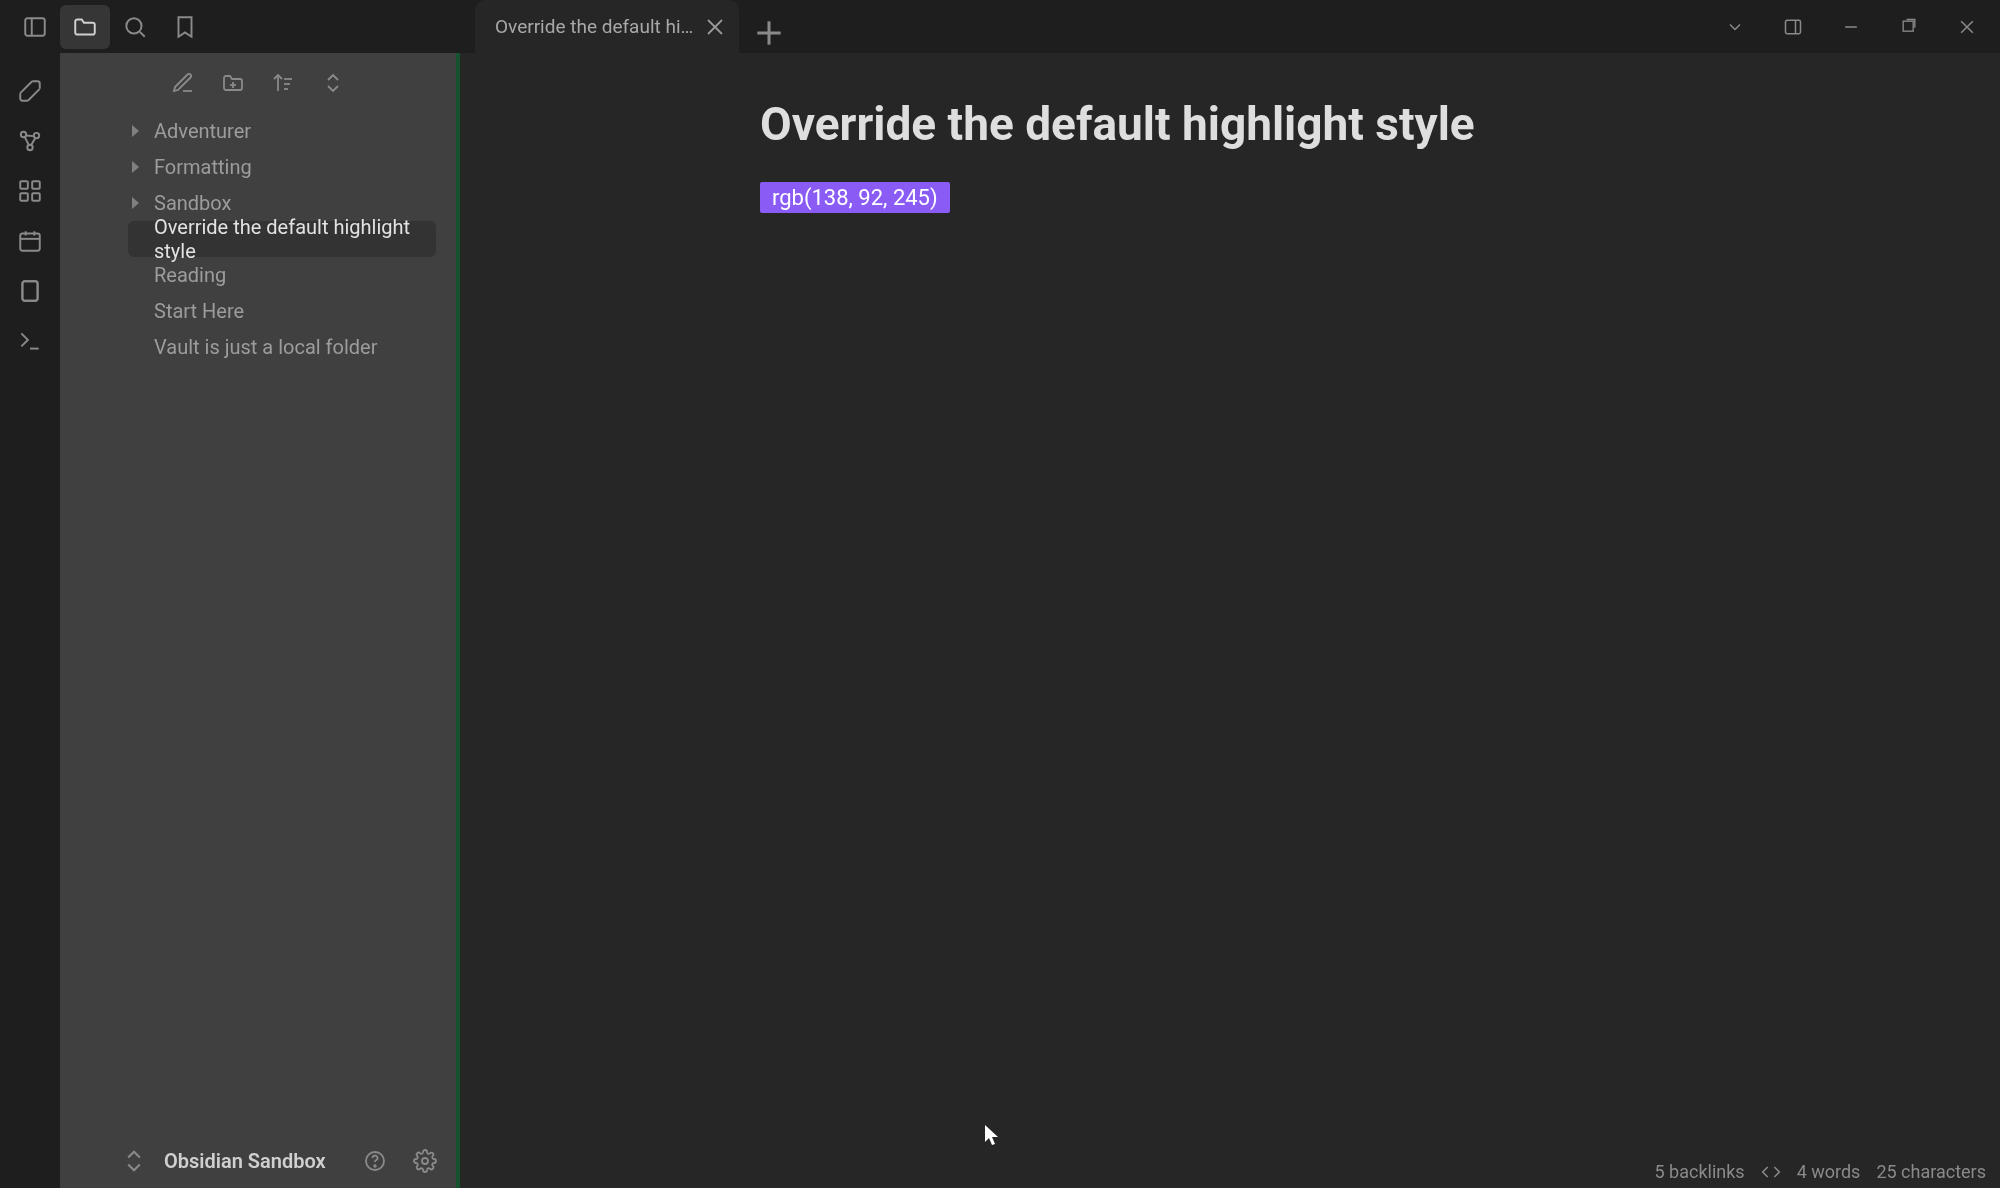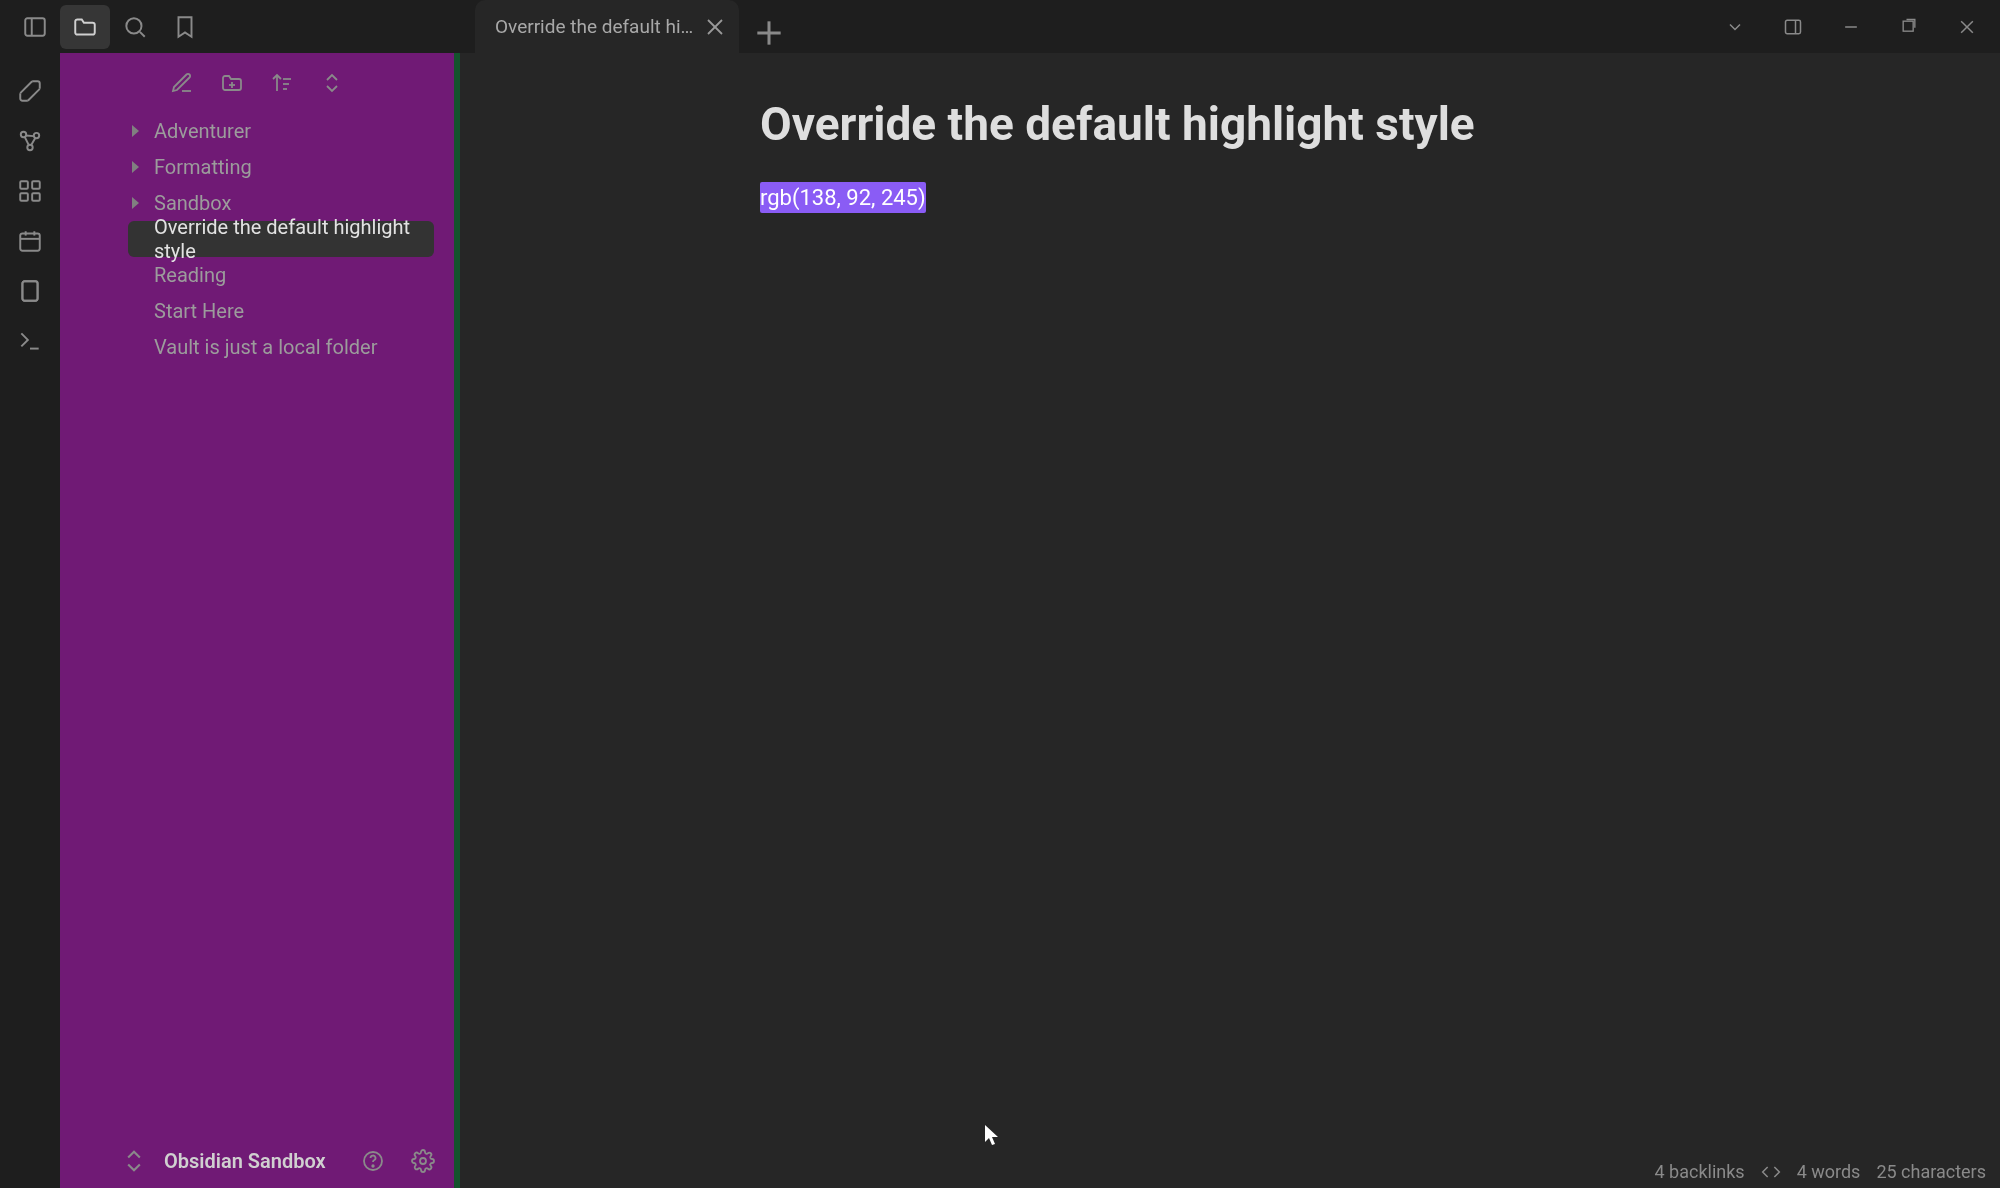--- a/index.html
+++ b/index.html
@@ -102,24 +102,24 @@
 .ribbon .ribbon-icon {
   width: 36px; height: 36px;
   display: flex; align-items: center; justify-content: center;
   color: #8a8a8a;
 }
 .ribbon .ribbon-icon svg { width: 26px; height: 26px; }
 
 
 .sidebar {
   width: 400px;
-  background: #701a75;
+  background: #404040;
   display: flex;
   flex-direction: column;
-  border-right: 6px solid #14532d;
+  border-right: 4px solid #14532d;
 }
 .sidebar-actions {
   height: 60px;
   display: flex;
   align-items: center;
   justify-content: center;
   gap: 10px;
 }
 .sb-action {
   width: 40px; height: 40px;
@@ -198,21 +198,21 @@
   font-weight: 700;
   color: #dedede;
   margin-bottom: 34px;
 }
 .note-body {
   font-size: 22px;
 }
 mark.hl {
   background: #8a5cf5;
   color: #fff;
-  padding: 3px 0;
+  padding: 3px 12px;
   border-radius: 2px;
 }
 
 
 .cursor {
   position: absolute;
   left: 525px;
   top: 1072px;
   width: 16px; height: 22px;
   color: #f4f4f4;
@@ -451,21 +451,21 @@
       </div>
 
       <div class="cursor">
         <svg viewBox="0 0 16 22" fill="white">
             <path d="M0 0 L0 17 L4 13 L7 20 L10 19 L7 12 L13 12 Z"></path>
           </svg>
       </div>
 
       <div class="statusbar">
         <div class="status-item">
-            <span>4 backlinks</span>
+            <span>5 backlinks</span>
           </div>
         <div class="status-item">
           <svg viewBox="0 0 24 24" fill="none" stroke="currentColor" stroke-width="1.8">
               <polyline points="16 18 22 12 16 6"></polyline>
               <polyline points="8 6 2 12 8 18"></polyline>
             </svg>
         </div>
         <div class="status-item">
             <span>4 words</span>
           </div>

